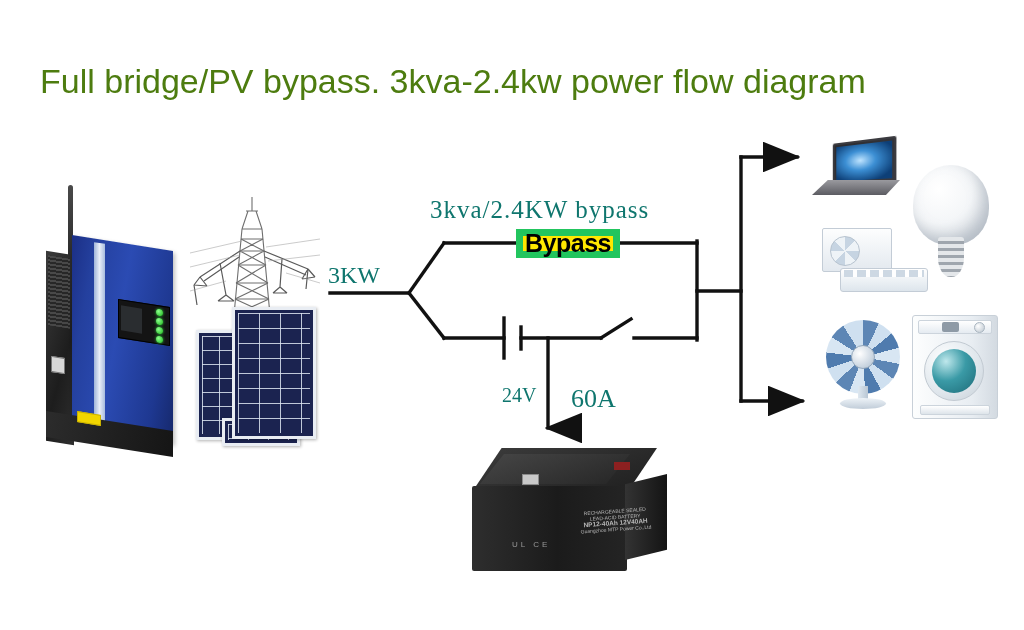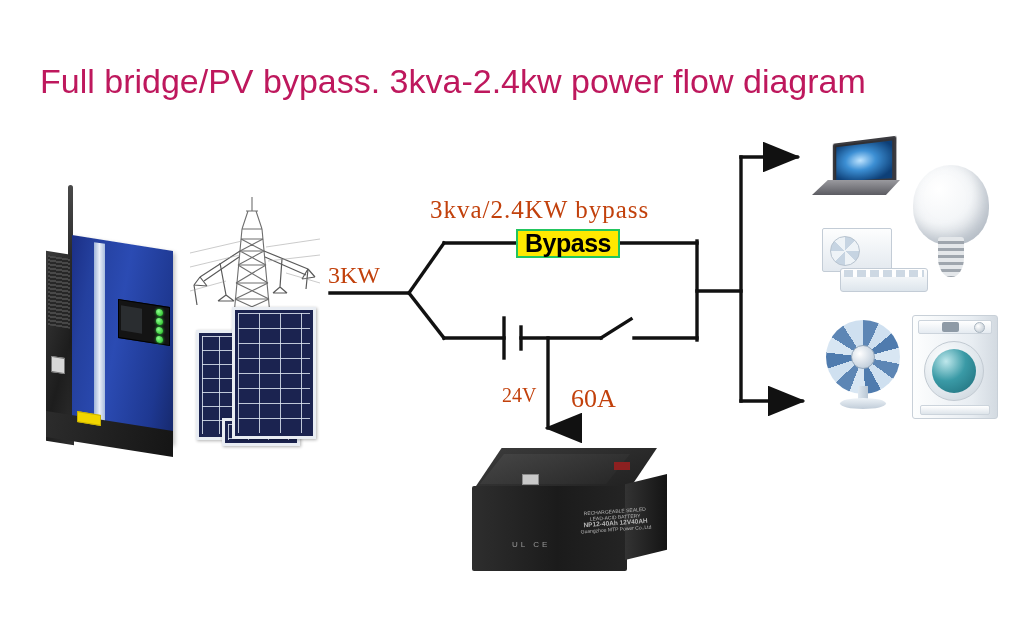--- a/index.html
+++ b/index.html
@@ -1,32 +1,32 @@
 <!DOCTYPE html>
 <html><head>
 <meta charset="utf-8">
 <style>
   html,body{margin:0;padding:0;background:#fff;}
   body{width:1024px;height:630px;position:relative;overflow:hidden;
        font-family:"Liberation Sans",sans-serif;}
 
-  #title{position:absolute;left:40px;top:62px;font-size:34px;color:#be185d;
+  #title{position:absolute;left:40px;top:62px;font-size:34px;color:#4d7c0f;
          font-family:"Liberation Sans",sans-serif;white-space:nowrap;letter-spacing:0px;}
 
   .svg-layer{position:absolute;left:0;top:0;width:1024px;height:630px;}
 
   
-  .serif-lab{position:absolute;font-family:"Liberation Serif",serif;color:#c2410c;white-space:nowrap;}
+  .serif-lab{position:absolute;font-family:"Liberation Serif",serif;color:#0f766e;white-space:nowrap;}
   #lab-3kw{left:328px;top:262px;font-size:24px;}
   #lab-bypass-top{left:430px;top:196px;font-size:25px;letter-spacing:1px;}
   #lab-24v{left:502px;top:384px;font-size:20px;}
   #lab-60a{left:563px;top:384px;font-size:26px;margin-left:8px;}
 
   #bypass-box{position:absolute;left:516px;top:229px;width:104px;height:29px;
-              background:#ffe800;border:2px solid #22c55e;box-sizing:border-box;
+              background:#ffe800;border:7px solid #22c55e;box-sizing:border-box;
               display:flex;align-items:center;justify-content:center;}
   #bypass-box span{font-family:"Liberation Sans",sans-serif;font-size:25px;
               font-weight:700;color:#000;line-height:1;letter-spacing:-0.5px;}
 
   
   #inverter{position:absolute;left:18px;top:185px;width:155px;height:265px;}
   .inv-ant{position:absolute;left:50px;top:0px;width:5px;height:72px;
            background:linear-gradient(to bottom,#4a4a4a,#2b2b2b);border-radius:3px;}
   .inv-side{position:absolute;left:28px;top:68px;width:28px;height:190px;
             background:linear-gradient(105deg,#3b3b3b,#1d1d1d 60%,#2f2f2f);

